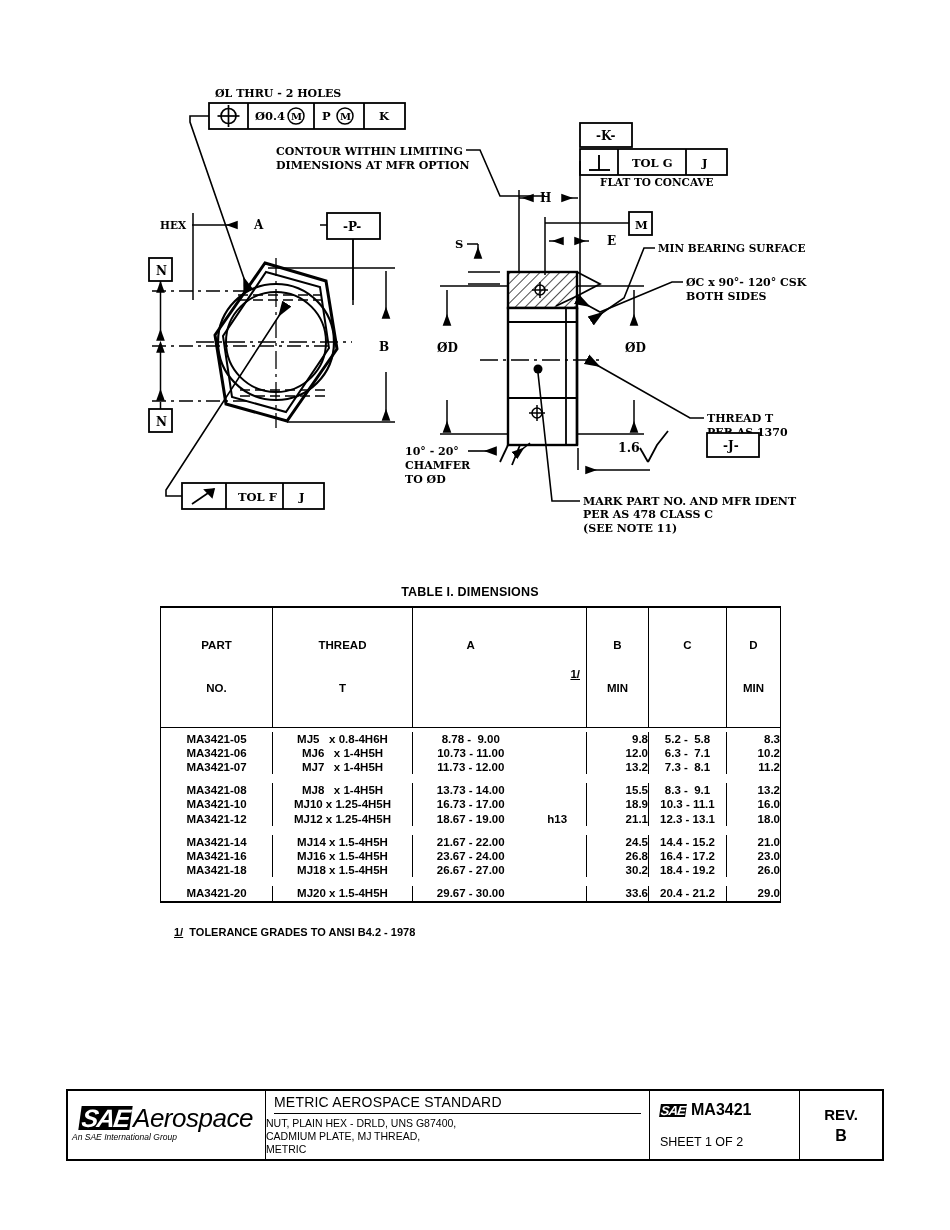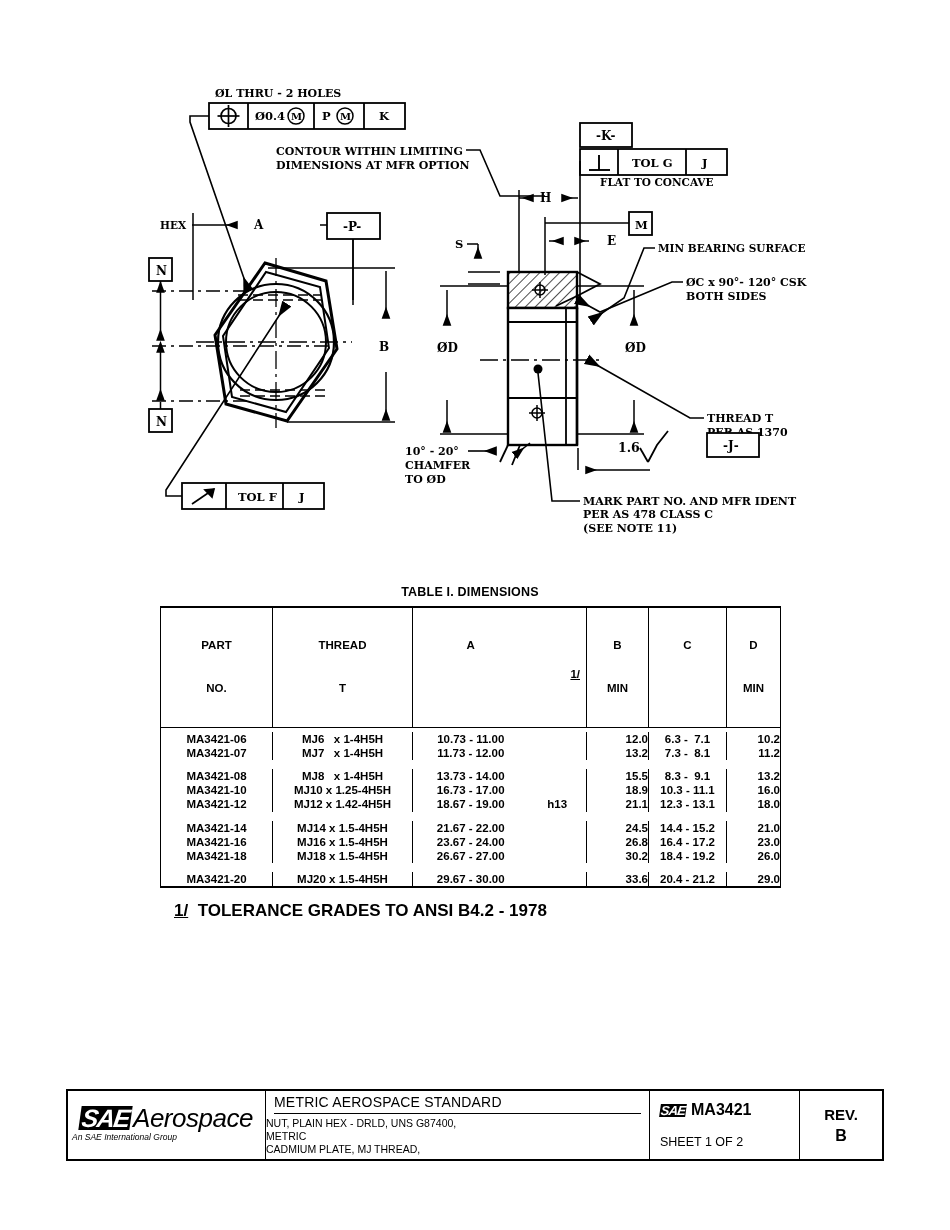--- a/index.html
+++ b/index.html
@@ -69,22 +69,22 @@
   td.c-part   { text-align: center; }
   td.c-thread { text-align: center; }
   td.c-a      { text-align: center; }
   td.c-note   { text-align: center; }
   td.c-b      { text-align: right; padding-right: 14px; }
   td.c-c      { text-align: center; }
   td.c-d      { text-align: right; padding-right: 12px; }
   tr.spacer td { line-height: 9px; font-size: 1px; }
   .hdr-sub-note { text-decoration: underline; }
   #table-footnote {
-    margin-top: 13px;
-    font-size: 17px;
+    margin-top: 23px;
+    font-size: 11px;
     font-weight: bold;
     padding-left: 14px;
   }
   #table-footnote .fn-mark { text-decoration: underline; }
 
   
   #title-block {
     position: absolute;
     left: 66px;
     top: 1089px;
@@ -513,20 +513,29 @@
             <span>MIN</span>
           </th>
         </tr>
       </thead>
       <tbody>
         <tr class="pad-top">
             <td colspan="7" style="border-left:1.6px solid #000;border-right:1.6px solid #000;line-height:4px;font-size:1px;">&nbsp;</td>
           </tr>
 
         <tr>
+          <td class="c-part">MA3421-05</td>
+          <td class="c-thread">MJ5   x 0.8-4H6H</td>
+          <td class="c-a" style="border-right:none">8.78 -  9.00</td>
+          <td class="c-note" style="border-left:none"></td>
+          <td class="c-b">9.8</td>
+          <td class="c-c">5.2 -  5.8</td>
+          <td class="c-d">8.3</td>
+        </tr>
+        <tr>
           <td class="c-part">MA3421-06</td>
           <td class="c-thread">MJ6   x 1-4H5H</td>
           <td class="c-a" style="border-right:none">10.73 - 11.00</td>
           <td class="c-note" style="border-left:none"></td>
           <td class="c-b">12.0</td>
           <td class="c-c">6.3 -  7.1</td>
           <td class="c-d">10.2</td>
         </tr>
         <tr>
           <td class="c-part">MA3421-07</td>
@@ -555,21 +564,21 @@
           <td class="c-part">MA3421-10</td>
           <td class="c-thread">MJ10 x 1.25-4H5H</td>
           <td class="c-a" style="border-right:none">16.73 - 17.00</td>
           <td class="c-note" style="border-left:none"></td>
           <td class="c-b">18.9</td>
           <td class="c-c">10.3 - 11.1</td>
           <td class="c-d">16.0</td>
         </tr>
         <tr>
           <td class="c-part">MA3421-12</td>
-          <td class="c-thread">MJ12 x 1.42-4H5H</td>
+          <td class="c-thread">MJ12 x 1.25-4H5H</td>
           <td class="c-a" style="border-right:none">18.67 - 19.00</td>
           <td class="c-note" style="border-left:none">h13</td>
           <td class="c-b">21.1</td>
           <td class="c-c">12.3 - 13.1</td>
           <td class="c-d">18.0</td>
         </tr>
 
         <tr class="spacer">
             <td colspan="7" style="border-left:1.6px solid #000;border-right:1.6px solid #000;">&nbsp;</td>
           </tr>
@@ -630,22 +639,22 @@
         <span class="logo-sae">SAE</span>
         <span class="logo-aero">Aerospace</span>
       </div>
       <div class="logo-sub">An SAE International Group</div>
     </div>
 
     <div id="tb-center-cell">
       <div id="tb-main-title">METRIC AEROSPACE STANDARD</div>
       <div id="tb-desc">
         <div>NUT, PLAIN HEX - DRLD, UNS G87400,</div>
+        <div>CADMIUM PLATE, MJ THREAD,</div>
         <div>METRIC</div>
-        <div>CADMIUM PLATE, MJ THREAD,</div>
       </div>
     </div>
 
     <div id="tb-num-cell">
       <div class="tb-num-row">
         <span class="tb-num-sae">SAE</span>
         <span class="tb-num-id">MA3421</span>
       </div>
       <div class="tb-sheet">SHEET 1 OF 2</div>
     </div>

